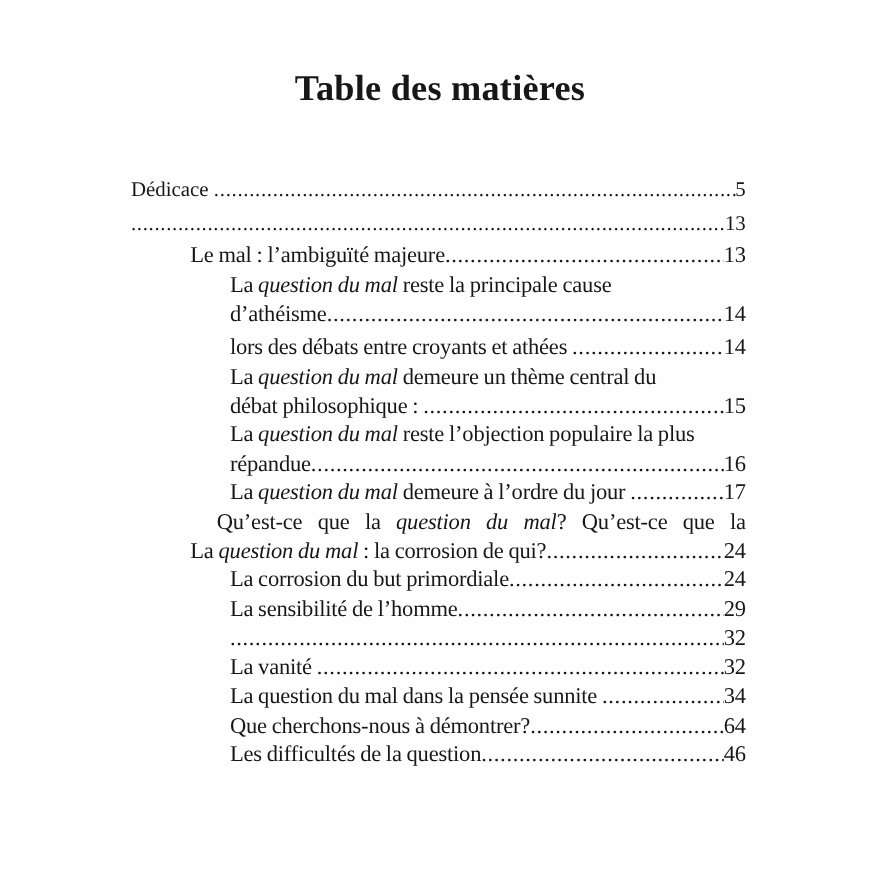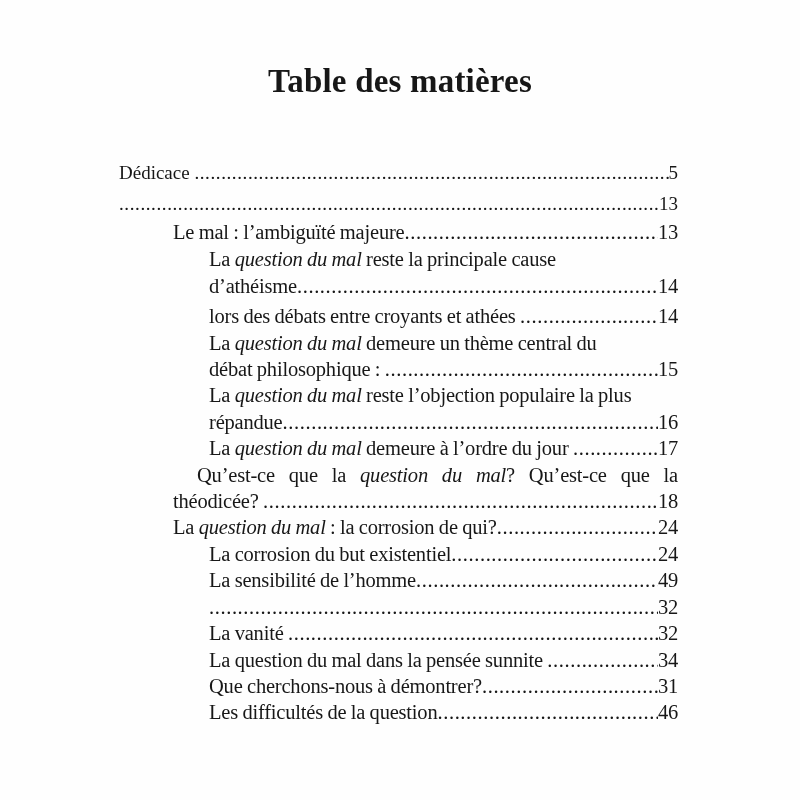--- a/index.html
+++ b/index.html
@@ -135,45 +135,40 @@
         <div class="line">
           <span class="text"><span>La </span><span class="it">question du mal</span><span> demeure à l’ordre du jour&nbsp;</span></span>
           <span class="dots"></span>
           <span class="pg">17</span>
         </div>
       </div>
       <div class="entry lvl1">
         <div class="line justify">
           <span class="text"><span>Qu’est-ce que la </span><span class="it">question du mal</span><span>? Qu’est-ce que la</span></span>
         </div>
-        <div class="line">
-          <span class="text"><span>théodicée?&nbsp;</span></span>
-          <span class="dots"></span>
-          <span class="pg">18</span>
-        </div>
       </div>
       <div class="entry lvl1">
         <div class="line">
           <span class="text"><span>La </span><span class="it">question du mal</span><span> : la corrosion de qui?</span></span>
           <span class="dots"></span>
           <span class="pg">24</span>
         </div>
       </div>
       <div class="entry lvl2">
         <div class="line">
-          <span class="text"><span>La corrosion du but existentiel</span></span>
+          <span class="text"><span>La corrosion du but primordiale</span></span>
           <span class="dots"></span>
           <span class="pg">24</span>
         </div>
       </div>
       <div class="entry lvl2">
         <div class="line">
           <span class="text"><span>La sensibilité de l’homme</span></span>
           <span class="dots"></span>
-          <span class="pg">49</span>
+          <span class="pg">29</span>
         </div>
       </div>
       <div class="entry lvl2">
         <div class="line">
           <span class="dots"></span>
           <span class="pg">32</span>
         </div>
       </div>
       <div class="entry lvl2">
         <div class="line">
@@ -186,21 +181,21 @@
         <div class="line">
           <span class="text"><span>La question du mal dans la pensée sunnite&nbsp;</span></span>
           <span class="dots"></span>
           <span class="pg">34</span>
         </div>
       </div>
       <div class="entry lvl2">
         <div class="line">
           <span class="text"><span>Que cherchons-nous à démontrer?</span></span>
           <span class="dots"></span>
-          <span class="pg">31</span>
+          <span class="pg">64</span>
         </div>
       </div>
       <div class="entry lvl2">
         <div class="line">
           <span class="text"><span>Les difficultés de la question</span></span>
           <span class="dots"></span>
           <span class="pg">46</span>
         </div>
       </div>
     </div>

